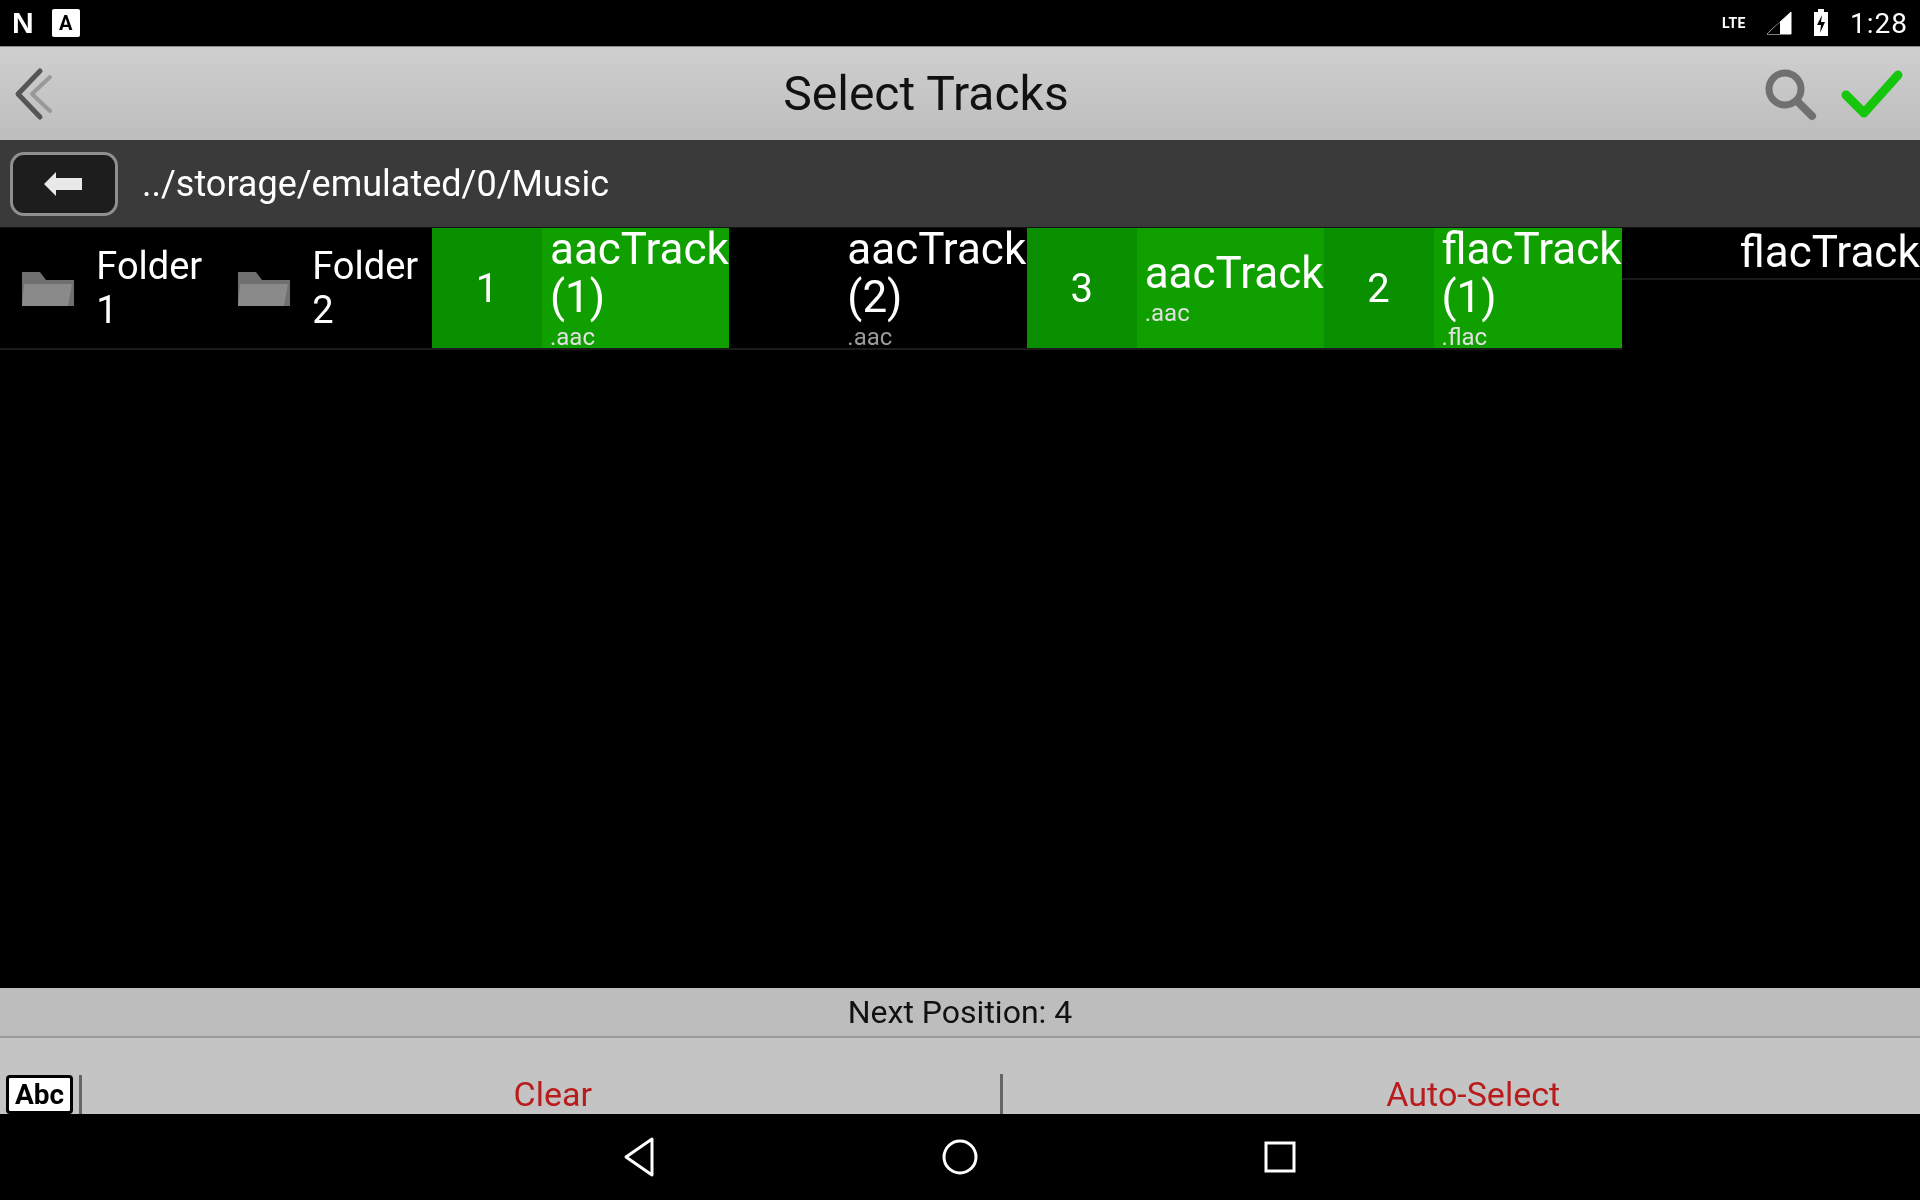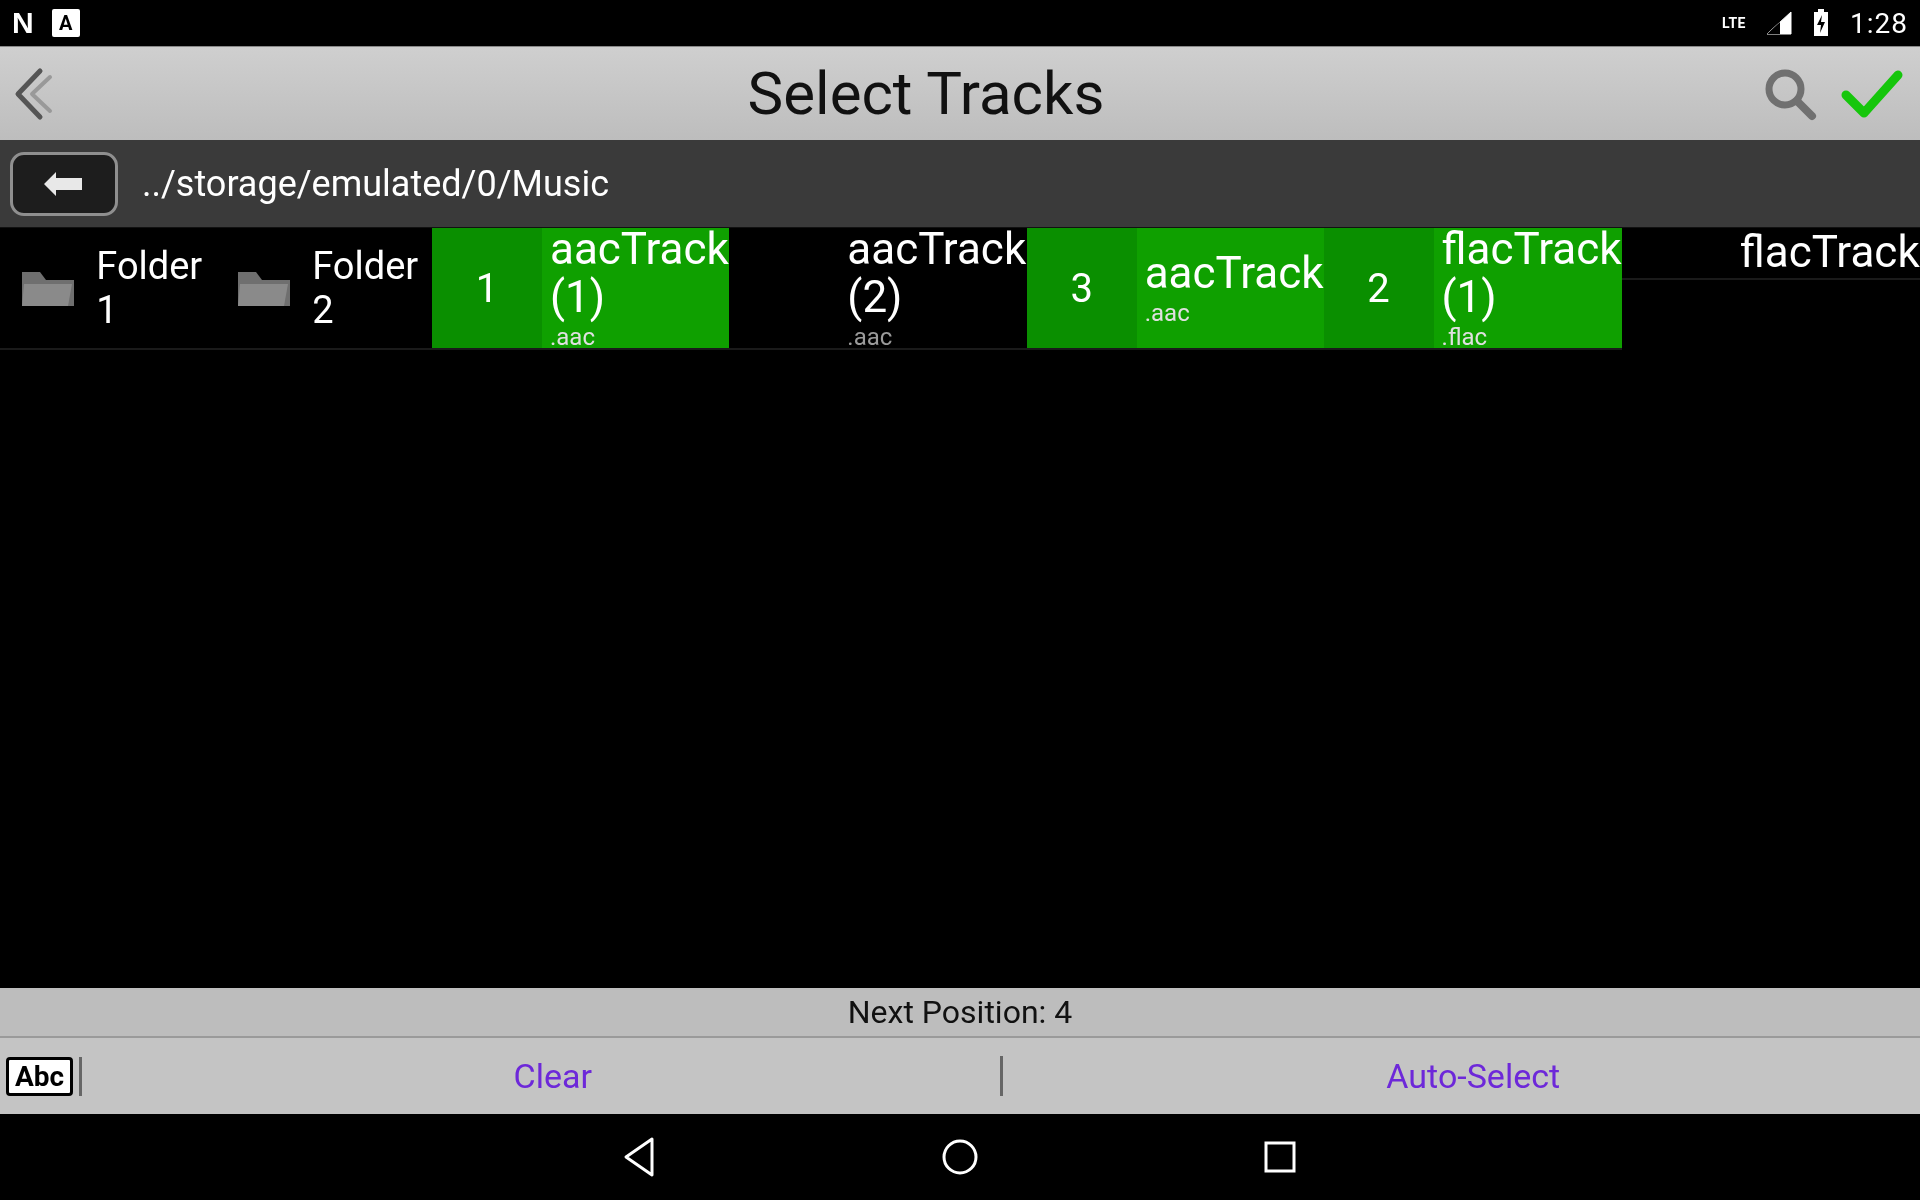--- a/index.html
+++ b/index.html
@@ -13,21 +13,21 @@
   .status-n { font-weight: 700; font-size: 30px; font-family: "Segoe UI", Arial, sans-serif; }
   .status-a { width: 28px; height: 28px; background: #fff; color: #000; display:flex; align-items:center; justify-content:center; font-weight:700; font-size:20px; border-radius:2px; }
   .lte { font-size: 14px; font-weight:700; letter-spacing: 0.5px; }
   .signal svg, .battery svg { display:block; }
   .clock { font-size: 28px; font-weight: 400; letter-spacing: 1px; }
 
   
   .app-bar { height: 94px; background: linear-gradient(#cfcfcf,#bdbdbd); border-top: 1px solid #888; display:flex; align-items:center; justify-content:space-between; padding: 0 10px; }
   .app-bar-left { width: 80px; display:flex; align-items:center; }
   .app-bar-right { display:flex; align-items:center; gap: 22px; padding-right: 6px; }
-  .app-title { flex: 1; text-align:center; font-size: 60px; font-weight: 400; color: #111; }
+  .app-title { flex: 1; text-align:center; font-size: 48px; font-weight: 400; color: #111; }
   .back-chevrons svg, .search-icon svg, .check-icon svg { display:block; }
 
   
   .path-bar { height: 88px; background: #3a3a3a; display:flex; align-items:center; padding: 0 10px; gap: 24px; border-bottom: 1px solid #111; }
   .up-button { width: 108px; height: 64px; border: 3px solid #8f8f8f; border-radius: 14px; background: #1d1d1d; display:flex; align-items:center; justify-content:center; cursor:pointer; }
   .path-text { font-size: 36px; color: #fff; }
 
   
   .list { flex: 1; overflow: hidden; display:flex; flex-direction:row; }
   .row { display:flex; align-items:stretch; border-bottom: 2px solid #1a1a1a; cursor:pointer; }
@@ -43,24 +43,24 @@
   .track-name { font-size: 44px; color:#fff; line-height:1.1; }
   .track-ext  { font-size: 24px; color: #e0e0e0; }
   .row.track:not(.selected) .track-ext { color:#9a9a9a; }
   .row.partial { height: 52px; overflow:hidden; align-items:flex-start; }
   .row.partial .track-body { justify-content:flex-start; padding-top:0; }
 
   
   .next-pos-bar { height: 50px; background: #bdbdbd; color:#111; display:flex; align-items:center; justify-content:center; font-size: 32px; border-bottom: 2px solid #9a9a9a; }
 
   
-  .bottom-buttons { height: 76px; background:#c4c4c4; display:flex; align-items:center; }
+  .bottom-buttons { height: 76px; background:#c4c4c4; display:flex; align-items:flex-end; }
   .abc-btn { width: 82px; display:flex; align-items:center; justify-content:center; border-right: 3px solid #666; cursor:pointer; }
   .abc-badge { background:#fff; color:#000; font-weight:700; font-size:28px; padding: 0 6px; border: 3px solid #000; border-radius:4px; }
-  .wide-btn { flex:1; display:flex; align-items:center; justify-content:center; font-size:34px; color:#6d28d9; cursor:pointer;padding-left:24px; }
+  .wide-btn { flex:1; display:flex; align-items:center; justify-content:center; font-size:34px; color:#b91c1c; cursor:pointer;padding-left:24px; }
   .wide-btn + .wide-btn { border-left: 3px solid #666; }
 
   
   .nav-bar { height: 86px; background:#000; display:flex; align-items:center; justify-content:center; gap: 260px; }
   .nav-btn { width: 60px; height:60px; display:flex; align-items:center; justify-content:center; cursor:pointer; }
 </style>
 </head>
 <body>
 
 <div class="screen">

